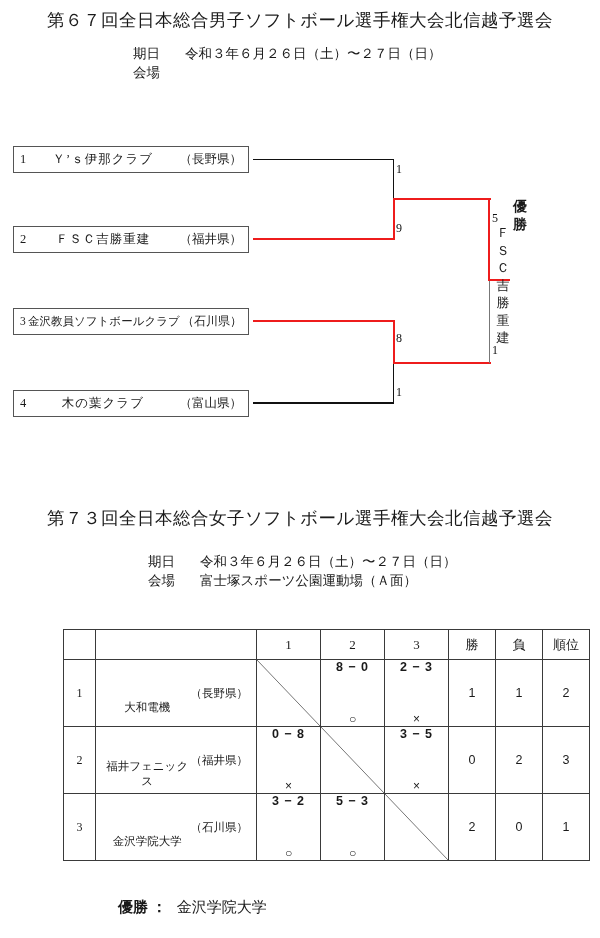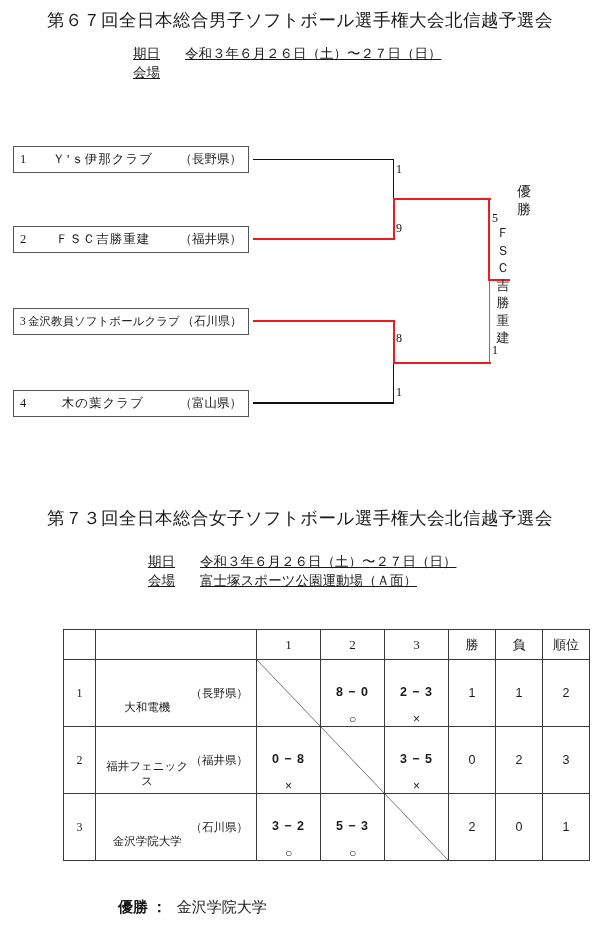--- a/index.html
+++ b/index.html
@@ -12,21 +12,21 @@
 
   
   .doc-title{
     left:0;right:0;text-align:center;
     font-size:17.5px;letter-spacing:0.5px;white-space:nowrap;
   }
   #mens-title{top:8px;}
   #womens-title{top:498px;margin-top:8px;}
 
   
-  .info-block{font-size:13.5px;line-height:19px;white-space:nowrap;text-decoration:underline;}
+  .info-block{font-size:13.5px;line-height:19px;white-space:nowrap;}
   #mens-info{left:133px;top:44px;}
   #womens-info{left:148px;top:552px;}
   .info-row{display:flex;}
   .info-label{width:52px;flex:none;}
   .info-value{}
 
   
   #bracket{left:0;top:0;width:600px;height:470px;}
   .team-box{
     left:13px;width:236px;height:27px;
@@ -51,23 +51,23 @@
   .h{height:1.6px;}
   .v{width:1.6px;}
   .h.red{height:2.4px;}
   .v.red{width:2.4px;}
 
   .score{
     position:absolute;font-size:12px;color:#111;
   }
 
   #champ-label{
-    left:513px;top:183px;width:18px;
-    font-size:14px;font-weight:normal;line-height:18px;
-    text-align:right;
+    left:513px;top:198px;width:18px;
+    font-size:14px;font-weight:bold;line-height:18px;
+    text-align:left;
   }
   #champ-name{
     left:494px;top:224px;width:18px;
     font-size:13px;line-height:17.5px;text-align:center;
   }
   #champ-name span{display:block;}
 
   
   #rr-table{
     left:63px;top:629px;border-collapse:collapse;
@@ -80,21 +80,21 @@
   #rr-table .c-no{width:31px;}
   #rr-table .c-team{width:160px;}
   #rr-table .c-opp{width:63px;}
   #rr-table .c-stat{width:46px;}
   #rr-table thead td{height:29px;font-size:13px;}
   #rr-table tbody tr{height:66px;}
   .team-cell{display:flex;align-items:center;padding:0 8px;font-size:11.5px;}
   .team-cell .tc-name{flex:1;text-align:center;margin-top:28px;}
   .team-cell .tc-pref{flex:none;}
   .match{
-    display:flex;flex-direction:column;justify-content:flex-end;
+    display:flex;flex-direction:column;justify-content:space-between;
     height:66px;gap:13px;font-family:"Liberation Sans",sans-serif;
     font-weight:bold;font-size:12.5px;letter-spacing:1px;
   }
   .match .mk{font-weight:normal;font-size:12px;letter-spacing:0;}
   .diag{position:relative;}
   .diag svg{position:absolute;left:0;top:0;width:100%;height:100%;}
   .stat{font-family:"Liberation Sans",sans-serif;font-weight:bold;font-size:12.5px;}
 
   #rr-winner{
     left:118px;top:898px;font-size:15px;white-space:nowrap;

